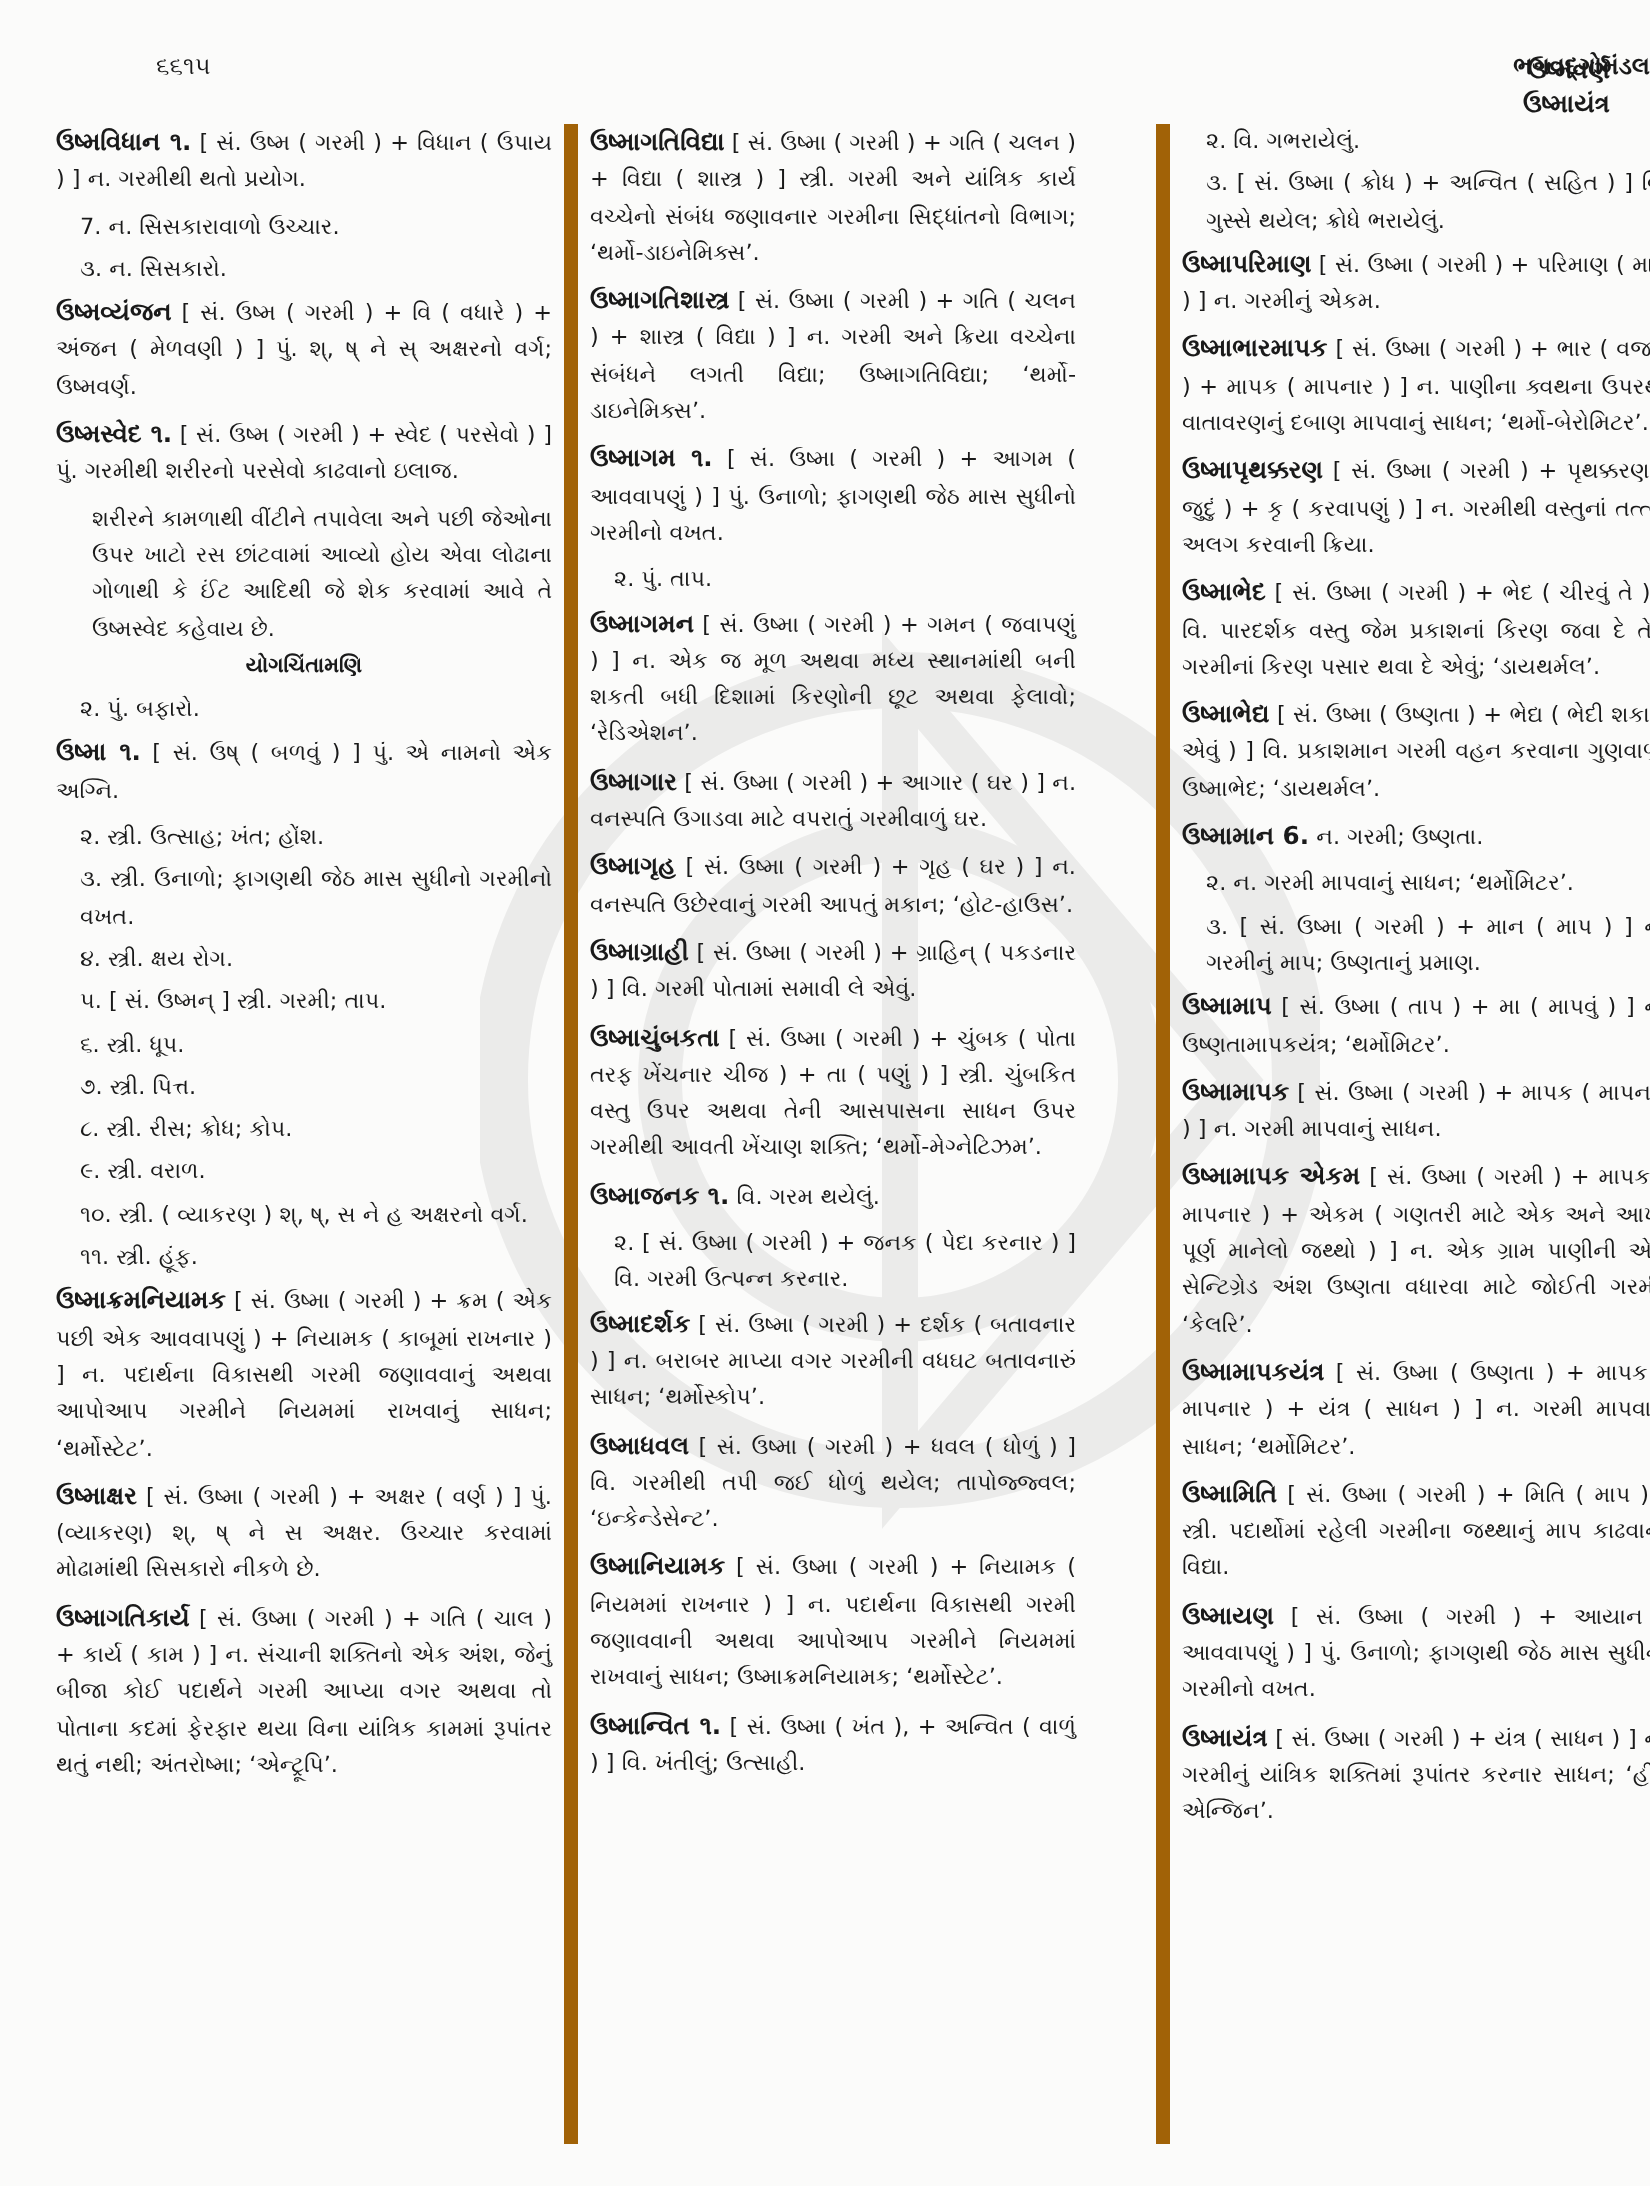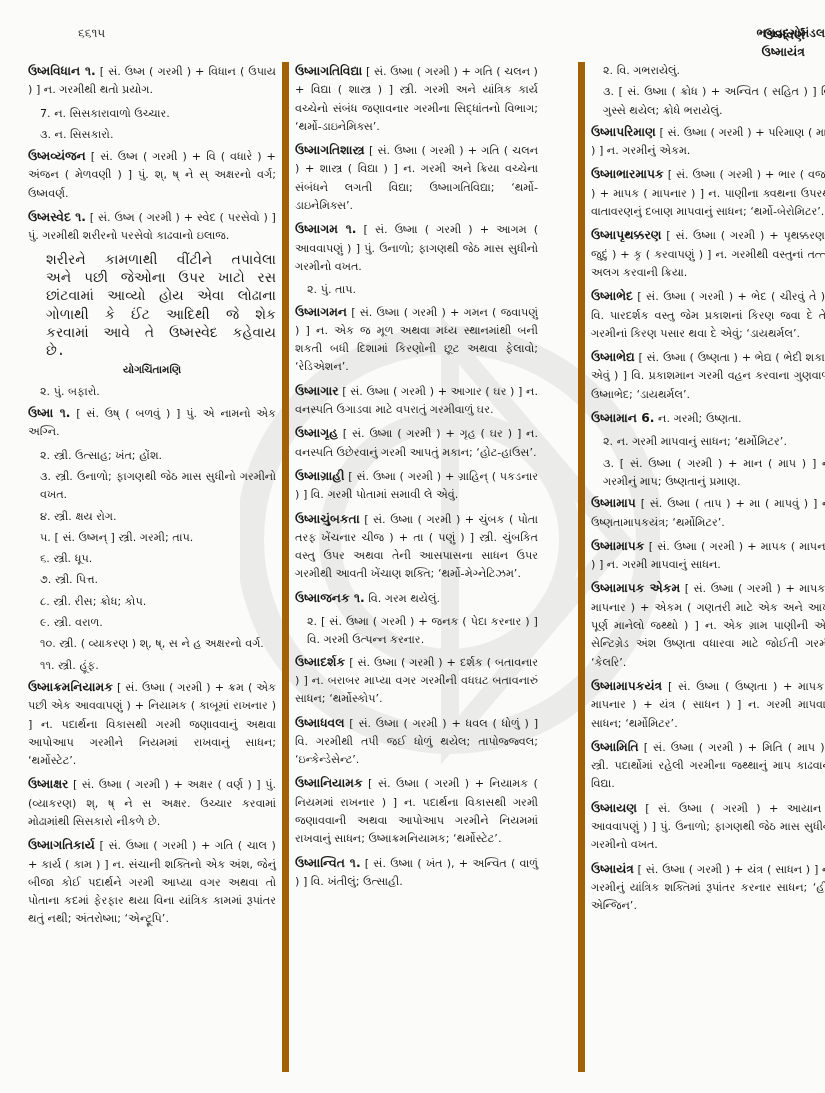--- a/index.html
+++ b/index.html
@@ -28,21 +28,21 @@
     flex: 1 1 0; padding: 0 6px; box-sizing: border-box; overflow: hidden;
     font-size: 11.2px; line-height: 18.3px; text-align: justify;
   }
   .col + .col { border-left: 7px solid #a16207; }
   .col-1 { width: 254px; flex: none; padding-left: 0; }
   .col-2 { width: 262px; flex: none; }
   .col-3 { width: 262px; flex: none; margin-left: 34px; }
   .entry { margin: 0 0 5px 0; }
   .entry .head { font-weight: bold; font-size: 12.3px; }
   .entry.sub { padding-left: 12px; margin-bottom: 3px; }
-  .entry.note { padding-left: 18px; font-size: 14px; margin-bottom: 0; font-family: Liberation Mono, monospace; }
+  .entry.note { padding-left: 18px; font-size: 11px; margin-bottom: 0; }
   .entry.source { text-align: center; font-size: 10.5px; font-weight: bold; margin-bottom: 4px; }
   .watermark {
     position: absolute; left: 240px; top: 300px; width: 420px; height: 480px;
     pointer-events: none; opacity: 0.06;
   }
 </style>
 </head>
 <body>
 
 <svg class="watermark" viewBox="0 0 420 480">

